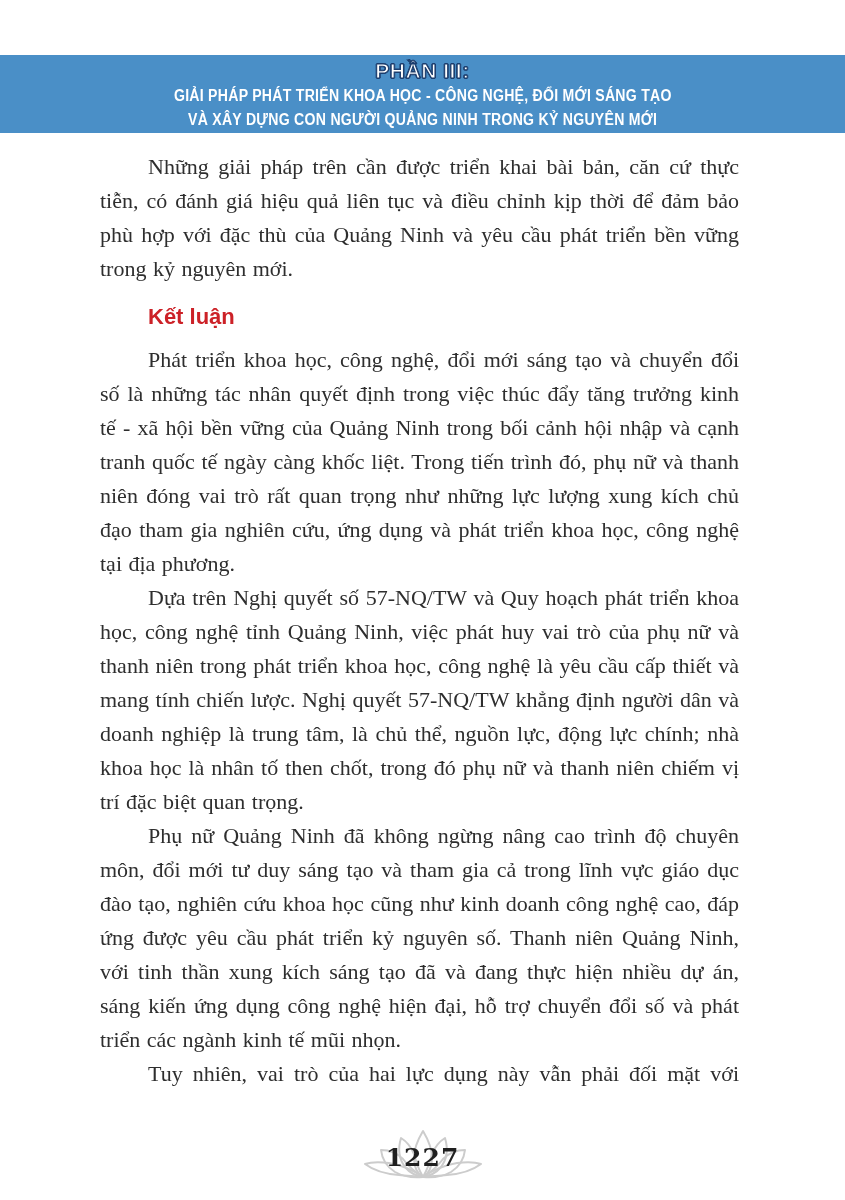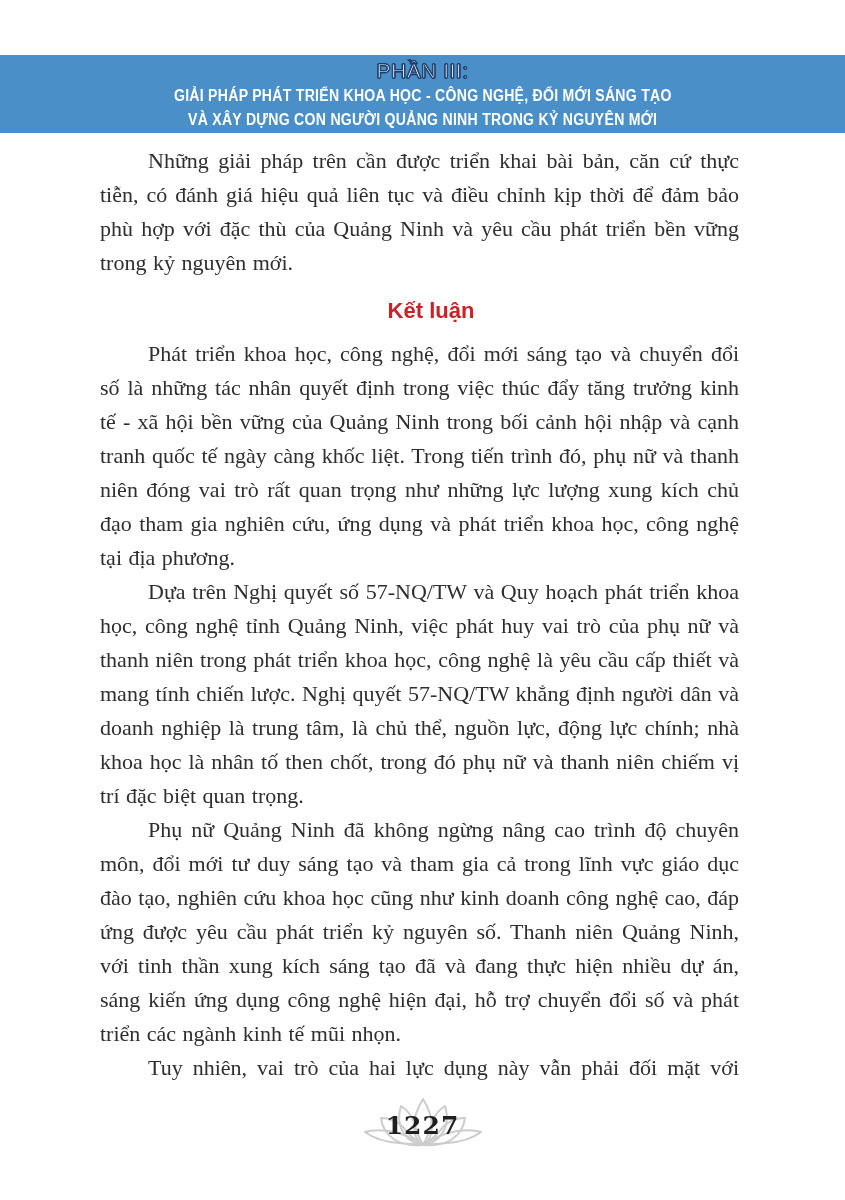--- a/index.html
+++ b/index.html
@@ -20,21 +20,21 @@
     height: 78px;
     background: var(--banner-blue, #4a8fc7);
     display: flex;
     flex-direction: column;
     align-items: center;
     justify-content: center;
     gap: 1px;
   }
   .part-label {
     font-family: "Liberation Sans", sans-serif;
-    font-weight: normal;
+    font-weight: bold;
     font-size: 21px;
     line-height: 25px;
     color: #ffffff;
     letter-spacing: 0.5px;
     -webkit-text-stroke: 1.1px var(--part-outline, #1c3e6e);
     text-shadow:
       1px 0 0 var(--part-outline, #1c3e6e),
      -1px 0 0 var(--part-outline, #1c3e6e),
       0 1px 0 var(--part-outline, #1c3e6e),
       0 -1px 0 var(--part-outline, #1c3e6e);
@@ -46,49 +46,49 @@
     line-height: 23px;
     color: #ffffff;
     white-space: nowrap;
     display: inline-block;
     transform: scaleX(0.88);
     letter-spacing: 0.3px;
   }
 
   
   .body-text {
-    padding: 11px 106px 0 100px;
+    padding: 17px 106px 0 100px;
     font-size: 22px;
     line-height: 34px;
     color: var(--body-text, #2e2e2e);
     text-align: justify;
   }
   .body-text p {
     margin: 0;
     text-indent: 48px;
     word-spacing: 1px;
   }
   .body-text p.continues {
     text-align-last: justify;
   }
   .section-heading {
     font-family: "Liberation Sans", sans-serif;
     font-weight: bold;
     font-size: 22px;
     line-height: 26px;
     color: var(--heading-red, #cc2127);
-    margin: 18px 0 13px 23px;
-    text-align: center;
+    margin: 18px 0 13px 48px;
+    text-align: left;
   }
 
   
   .page-footer {
     position: absolute;
     left: 0;
-    top: 1096px;
+    top: 1128px;
     width: 100%;
     display: flex;
     justify-content: center;
   }
   .lotus-wrap {
     position: relative;
     width: 124px;
     height: 58px;
   }
   .lotus-wrap svg { position: absolute; left: 0; top: 0; }

